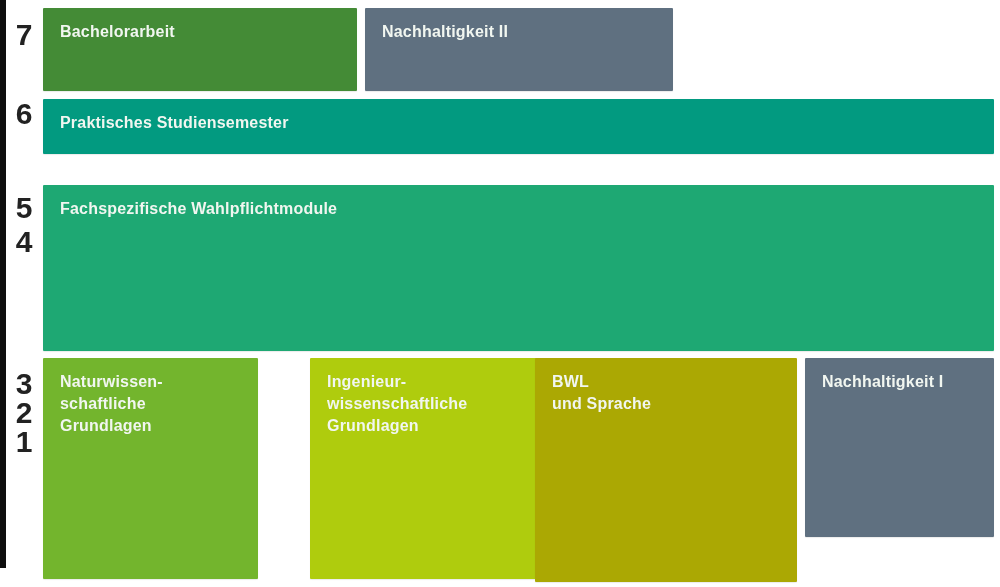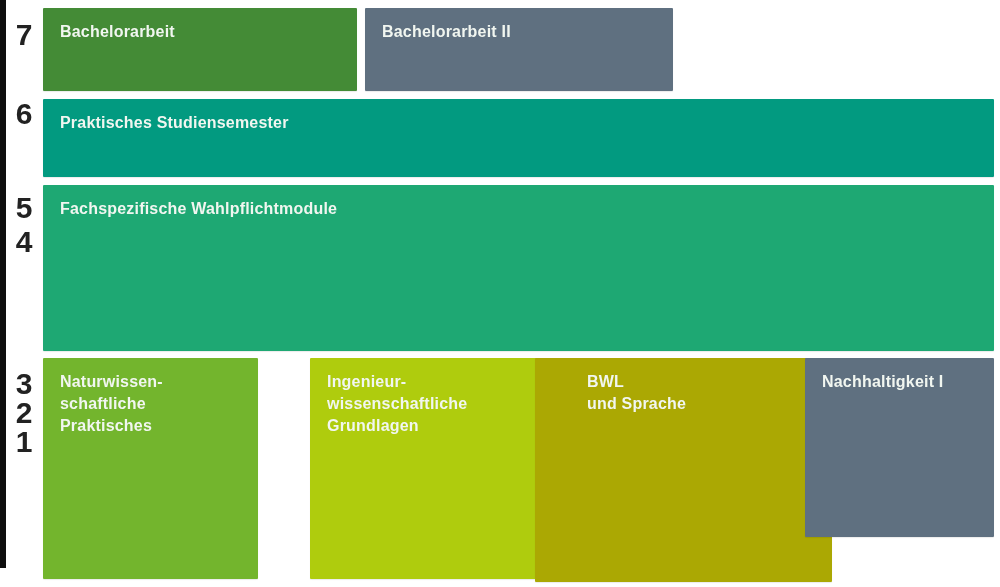--- a/index.html
+++ b/index.html
@@ -55,42 +55,42 @@
   <div class="sem" style="top:194px">5</div>
   <div class="sem" style="top:228px">4</div>
   <div class="sem" style="top:370px">3</div>
   <div class="sem" style="top:399px">2</div>
   <div class="sem" style="top:428px">1</div>
 
   <div class="block" style="left: 43px; top: 8px; width: 314px; height: 83px; background-color: rgb(68, 139, 54);">
     <span class="block-label">Bachelorarbeit</span>
   </div>
   <div class="block" style="left: 365px; top: 8px; width: 308px; height: 83px; background-color: rgb(95, 112, 128);">
-    <span class="block-label">Bachelorarbeit II</span>
+    <span class="block-label">Nachhaltigkeit II</span>
   </div>
 
-  <div class="block" style="left: 43px; top: 99px; width: 951px; height: 78px; background-color: rgb(2, 154, 128);">
+  <div class="block" style="left: 43px; top: 99px; width: 951px; height: 55px; background-color: rgb(2, 154, 128);">
     <span class="block-label">Praktisches Studiensemester</span>
   </div>
 
   <div class="block" style="left: 43px; top: 185px; width: 951px; height: 166px; background-color: rgb(30, 168, 115);">
     <span class="block-label">Fachspezifische Wahlpflichtmodule</span>
   </div>
 
   <div class="block" style="left: 43px; top: 358px; width: 215px; height: 221px; background-color: rgb(115, 181, 45);">
     <span class="block-label">Naturwissen-
 schaftliche
-Praktisches</span>
+Grundlagen</span>
   </div>
   <div class="block" style="left: 266px; top: 358px; width: 261px; height: 221px; background-color: rgb(175, 204, 13); margin-left: 44px;">
     <span class="block-label">Ingenieur-
 wissenschaftliche
 Grundlagen</span>
   </div>
-  <div class="block" style="left: 535px; top: 358px; width: 262px; height: 224px; background-color: rgb(171, 168, 3); padding-left: 35px;">
+  <div class="block" style="left: 535px; top: 358px; width: 262px; height: 224px; background-color: rgb(171, 168, 3);">
     <span class="block-label">BWL
 und Sprache</span>
   </div>
   <div class="block" style="left: 805px; top: 358px; width: 189px; height: 179px; background-color: rgb(95, 112, 128);">
     <span class="block-label">Nachhaltigkeit I</span>
   </div>
 
 </div>
 
 </body></html>

